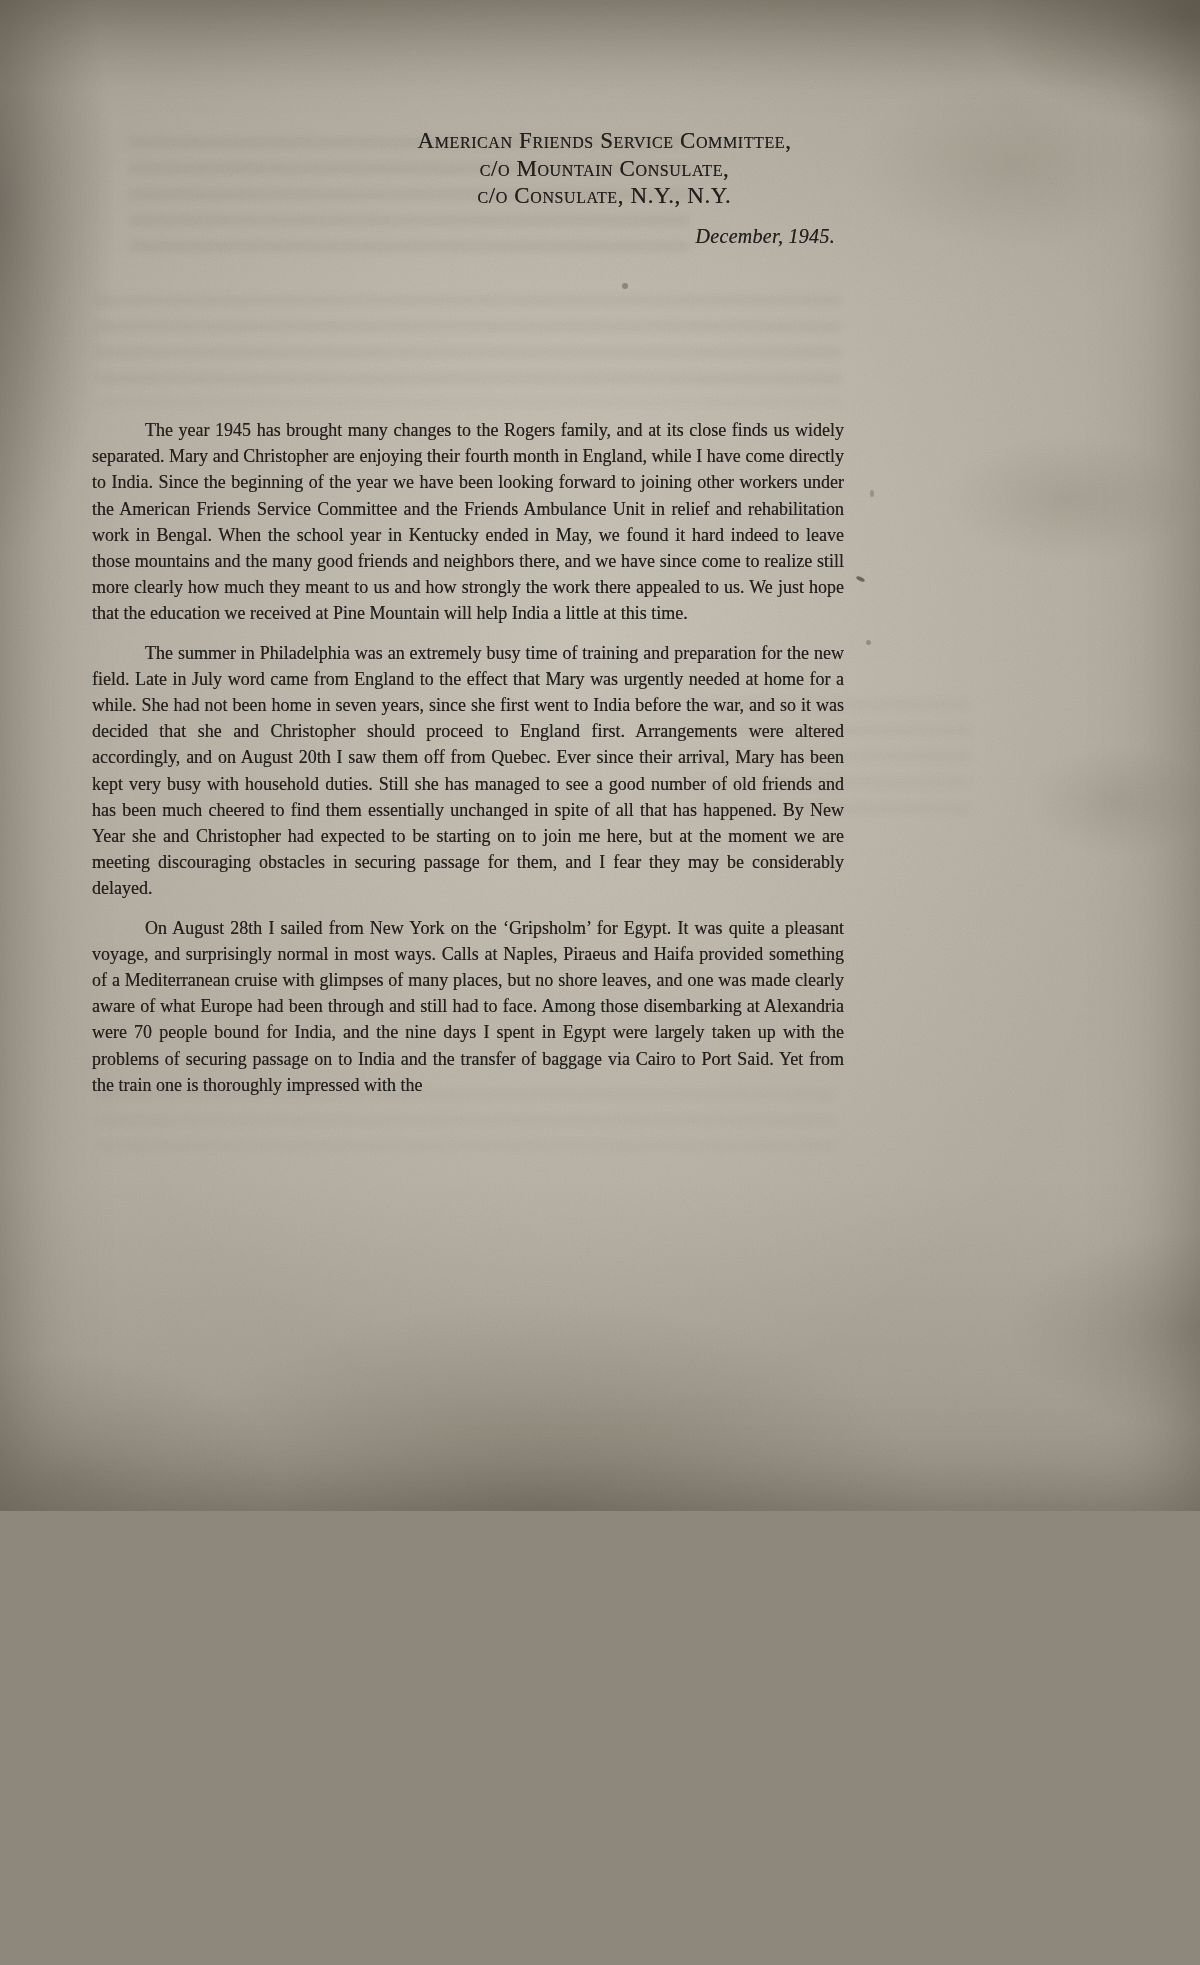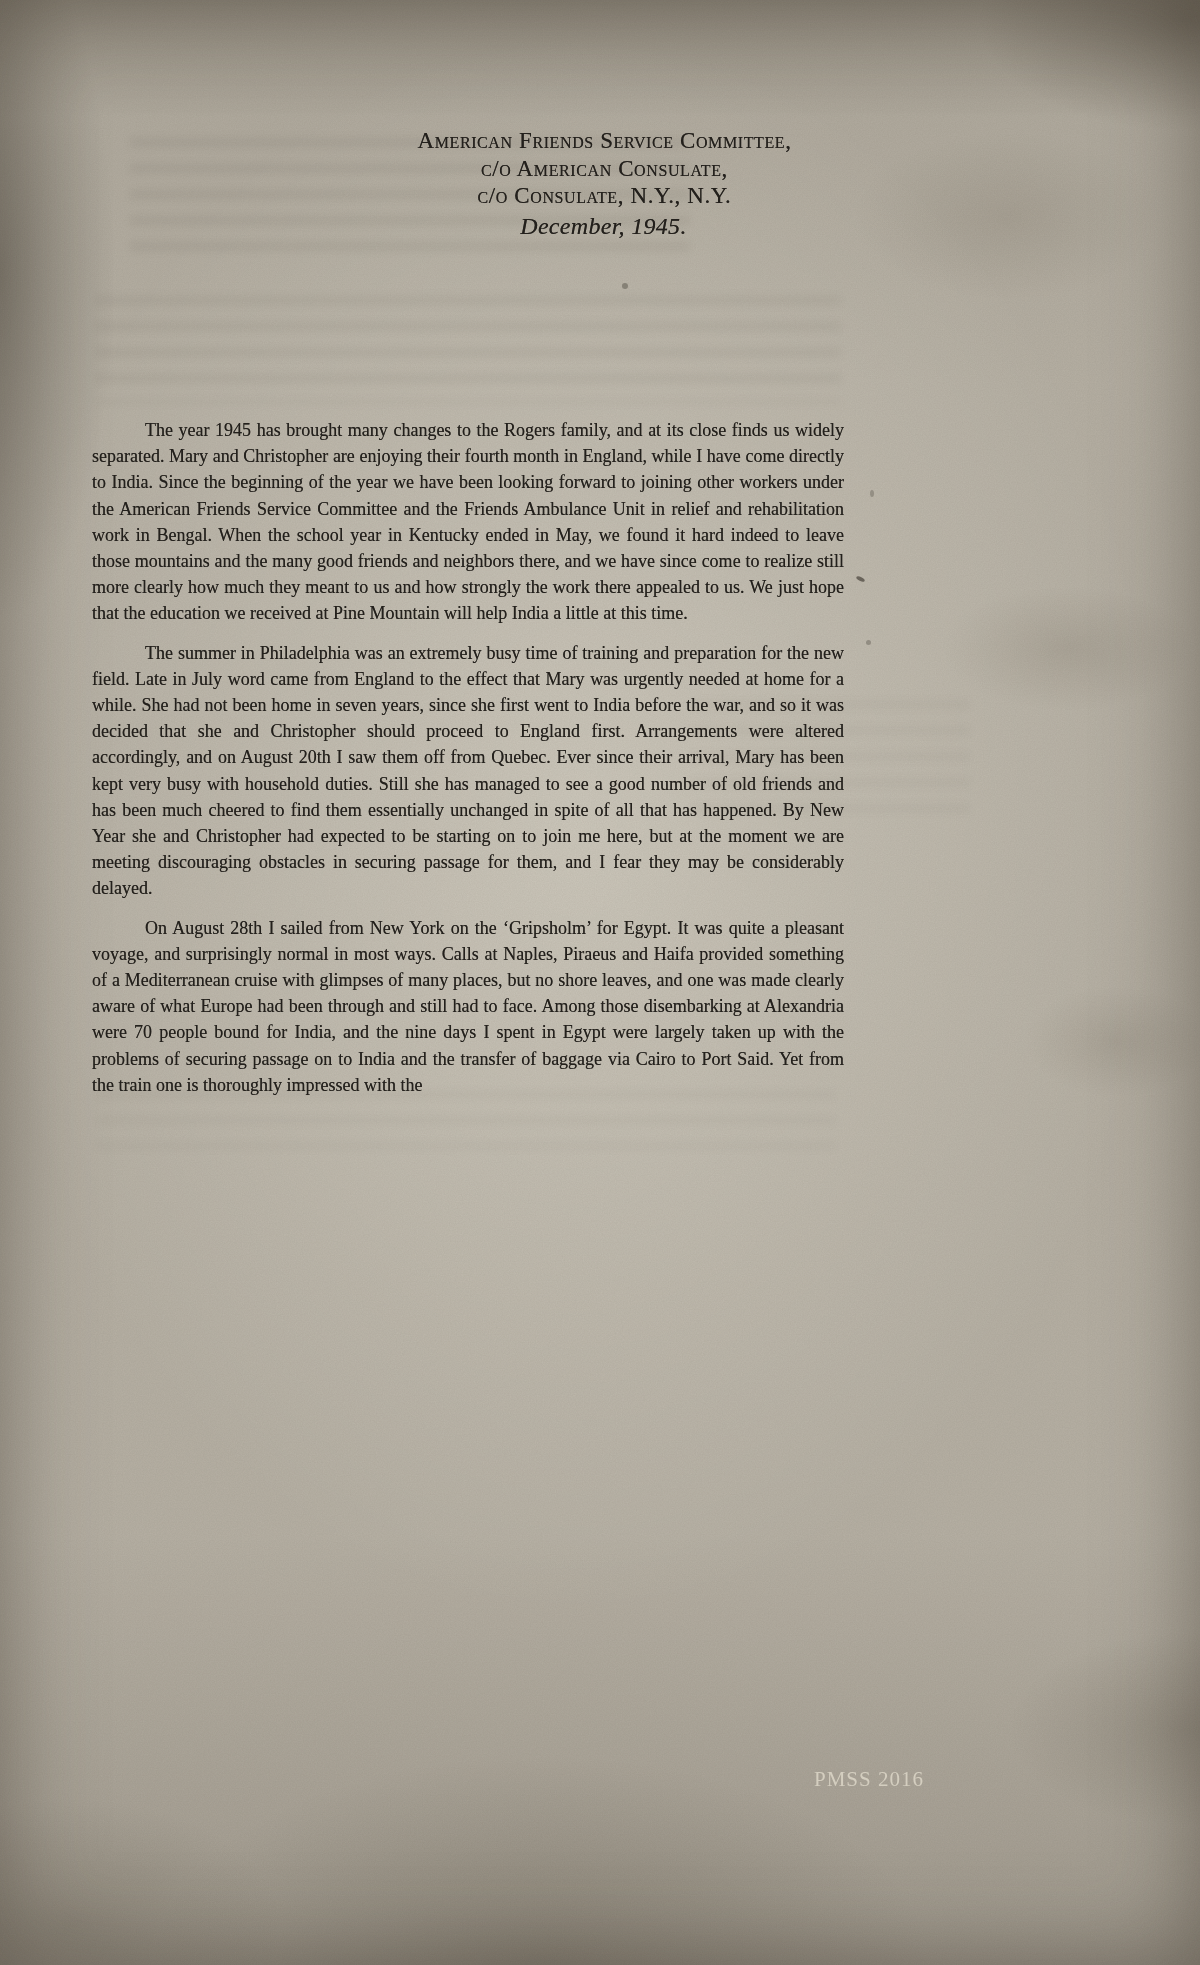--- a/index.html
+++ b/index.html
@@ -2,21 +2,21 @@
 <html style="--paper: #b6b0a4; --ink: #23201c; --watermark: #ddd7c8;"><head>
 <meta charset="utf-8">
 <style>
   * { margin: 0; padding: 0; box-sizing: border-box; }
   html, body { width: 1200px; background: #8e887c; }
   body { font-family: "Liberation Serif", "DejaVu Serif", serif; }
 
   .page {
     position: relative;
     width: 1200px;
-    height: 1965px;
+    height: 1511px;
     overflow: hidden;
     color: var(--ink, #23201c);
     background-color: var(--paper, #b6b0a4);
     background-image:
       radial-gradient(ellipse 820px 1100px at 48% 42%, rgba(255,252,240,0.30), rgba(255,252,240,0) 72%),
       radial-gradient(ellipse 300px 160px at 99% 1%, rgba(66,58,46,0.38), transparent 70%),
       radial-gradient(ellipse 160px 480px at 0% 14%, rgba(60,55,45,0.32), transparent 72%),
       radial-gradient(ellipse 180px 90px at 89% 33%, rgba(90,80,65,0.16), transparent 70%),
       radial-gradient(ellipse 130px 80px at 93% 53%, rgba(90,80,65,0.14), transparent 70%),
       radial-gradient(ellipse 220px 120px at 84% 11%, rgba(95,86,70,0.14), transparent 70%),
@@ -72,23 +72,24 @@
     font-variant: small-caps;
     letter-spacing: 0.6px;
     font-size: 23px;
     line-height: 27.5px;
     color: var(--ink, #23201c);
     text-shadow: 0 0 0.5px rgba(35,32,28,0.7);
   }
   .lh-date {
     font-variant: normal;
     font-style: italic;
-    font-size: 24px;
+    text-align: right;
+    font-size: 20px;
     letter-spacing: 0.3px;
-    margin-top: 3px;
+    margin-top: 13px;
     padding-right: 2px;
   }
 
   .body-text {
     position: absolute;
     left: 92px;
     top: 417px;
     width: 752px;
     font-size: 18px;
     line-height: 26.2px;
@@ -130,21 +131,21 @@
   <div class="ghost ghost-3"></div>
   <div class="ghost ghost-4"></div>
 
   <div class="speck speck-1"></div>
   <div class="speck speck-2"></div>
   <div class="speck speck-3"></div>
   <div class="speck speck-4"></div>
 
   <div class="letterhead">
     <div class="lh-line">American Friends Service Committee,</div>
-    <div class="lh-line">c/o American Consulate,</div>
+    <div class="lh-line">c/o Mountain Consulate,</div>
     <div class="lh-line">c/o Consulate, N.Y., N.Y.</div>
     <div class="lh-date">December, 1945.</div>
   </div>
 
   <div class="body-text">
     <p>The year 1945 has brought many changes to the Rogers family, and at its close finds us widely separated.  Mary and Christopher are enjoying their fourth month in England, while I have come directly to India.  Since the beginning of the year we have been looking forward to joining other workers under the American Friends Service Committee and the Friends Ambulance Unit in relief and rehabilitation work in Bengal.  When the school year in Kentucky ended in May, we found it hard indeed to leave those mountains and the many good friends and neighbors there, and we have since come to realize still more clearly how much they meant to us and how strongly the work there appealed to us.  We just hope that the education we received at Pine Mountain will help India a little at this time.</p>
     <p>The summer in Philadelphia was an extremely busy time of training and preparation for the new field.  Late in July word came from England to the effect that Mary was urgently needed at home for a while.  She had not been home in seven years, since she first went to India before the war, and so it was decided that she and Christopher should proceed to England first.  Arrangements were altered accordingly, and on August 20th I saw them off from Quebec.  Ever since their arrival, Mary has been kept very busy with household duties.  Still she has managed to see a good number of old friends and has been much cheered to find them essentially unchanged in spite of all that has happened.  By New Year she and Christopher had expected to be starting on to join me here, but at the moment we are meeting discouraging obstacles in securing passage for them, and I fear they may be considerably delayed.</p>
     <p>On August 28th I sailed from New York on the ‘Gripsholm’ for Egypt.  It was quite a pleasant voyage, and surprisingly normal in most ways.  Calls at Naples, Piraeus and Haifa provided something of a Mediterranean cruise with glimpses of many places, but no shore leaves, and one was made clearly aware of what Europe had been through and still had to face.  Among those disembarking at Alexandria were 70 people bound for India, and the nine days I spent in Egypt were largely taken up with the problems of securing passage on to India and the transfer of baggage via Cairo to Port Said.  Yet from the train one is thoroughly impressed with the</p>
   </div>
 

